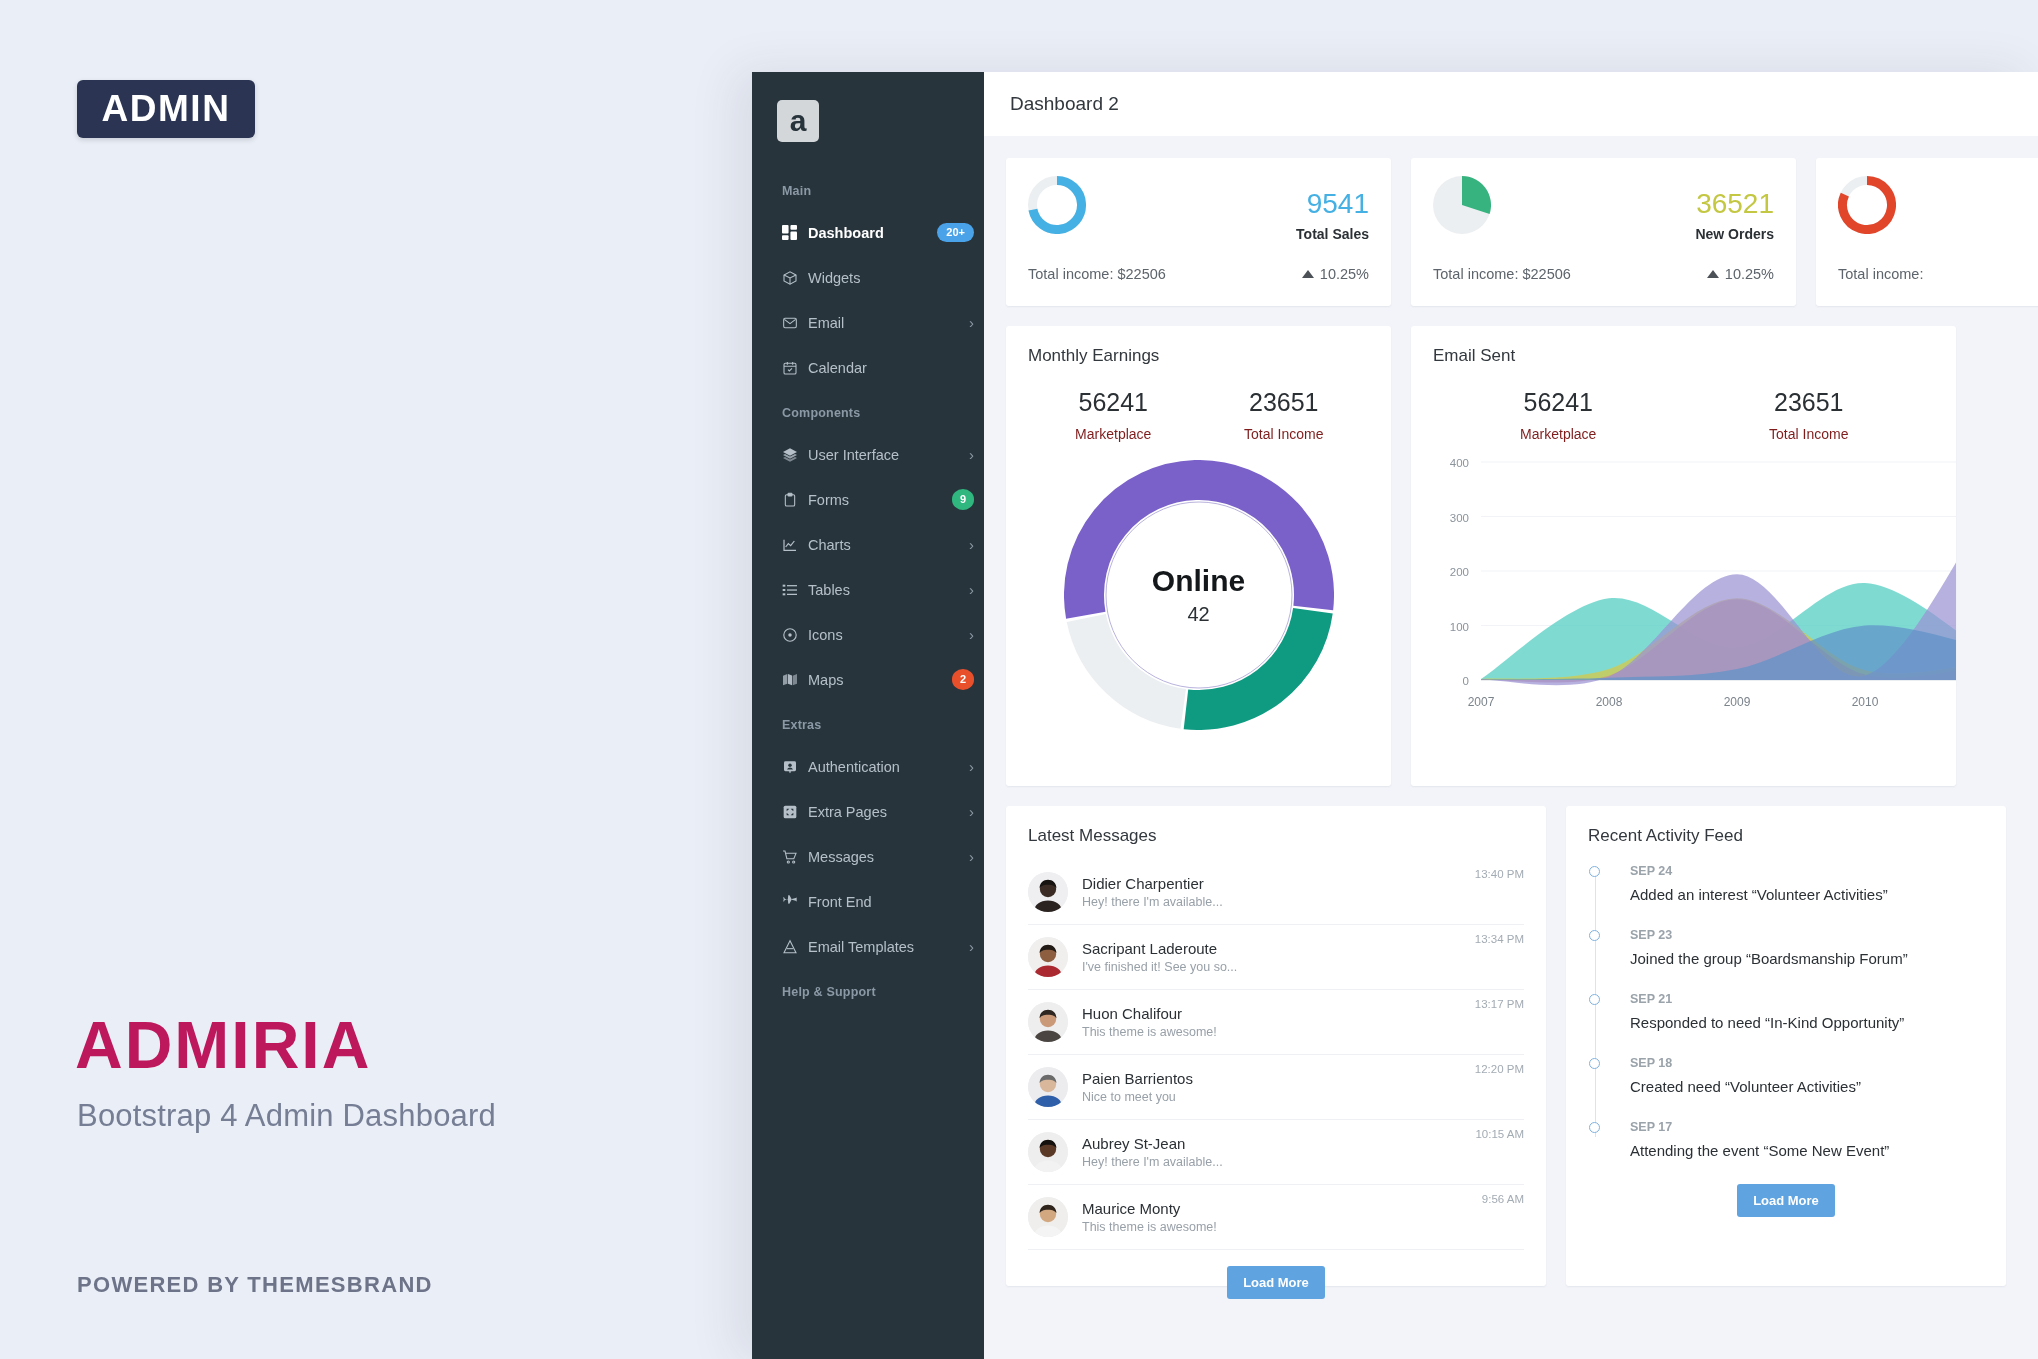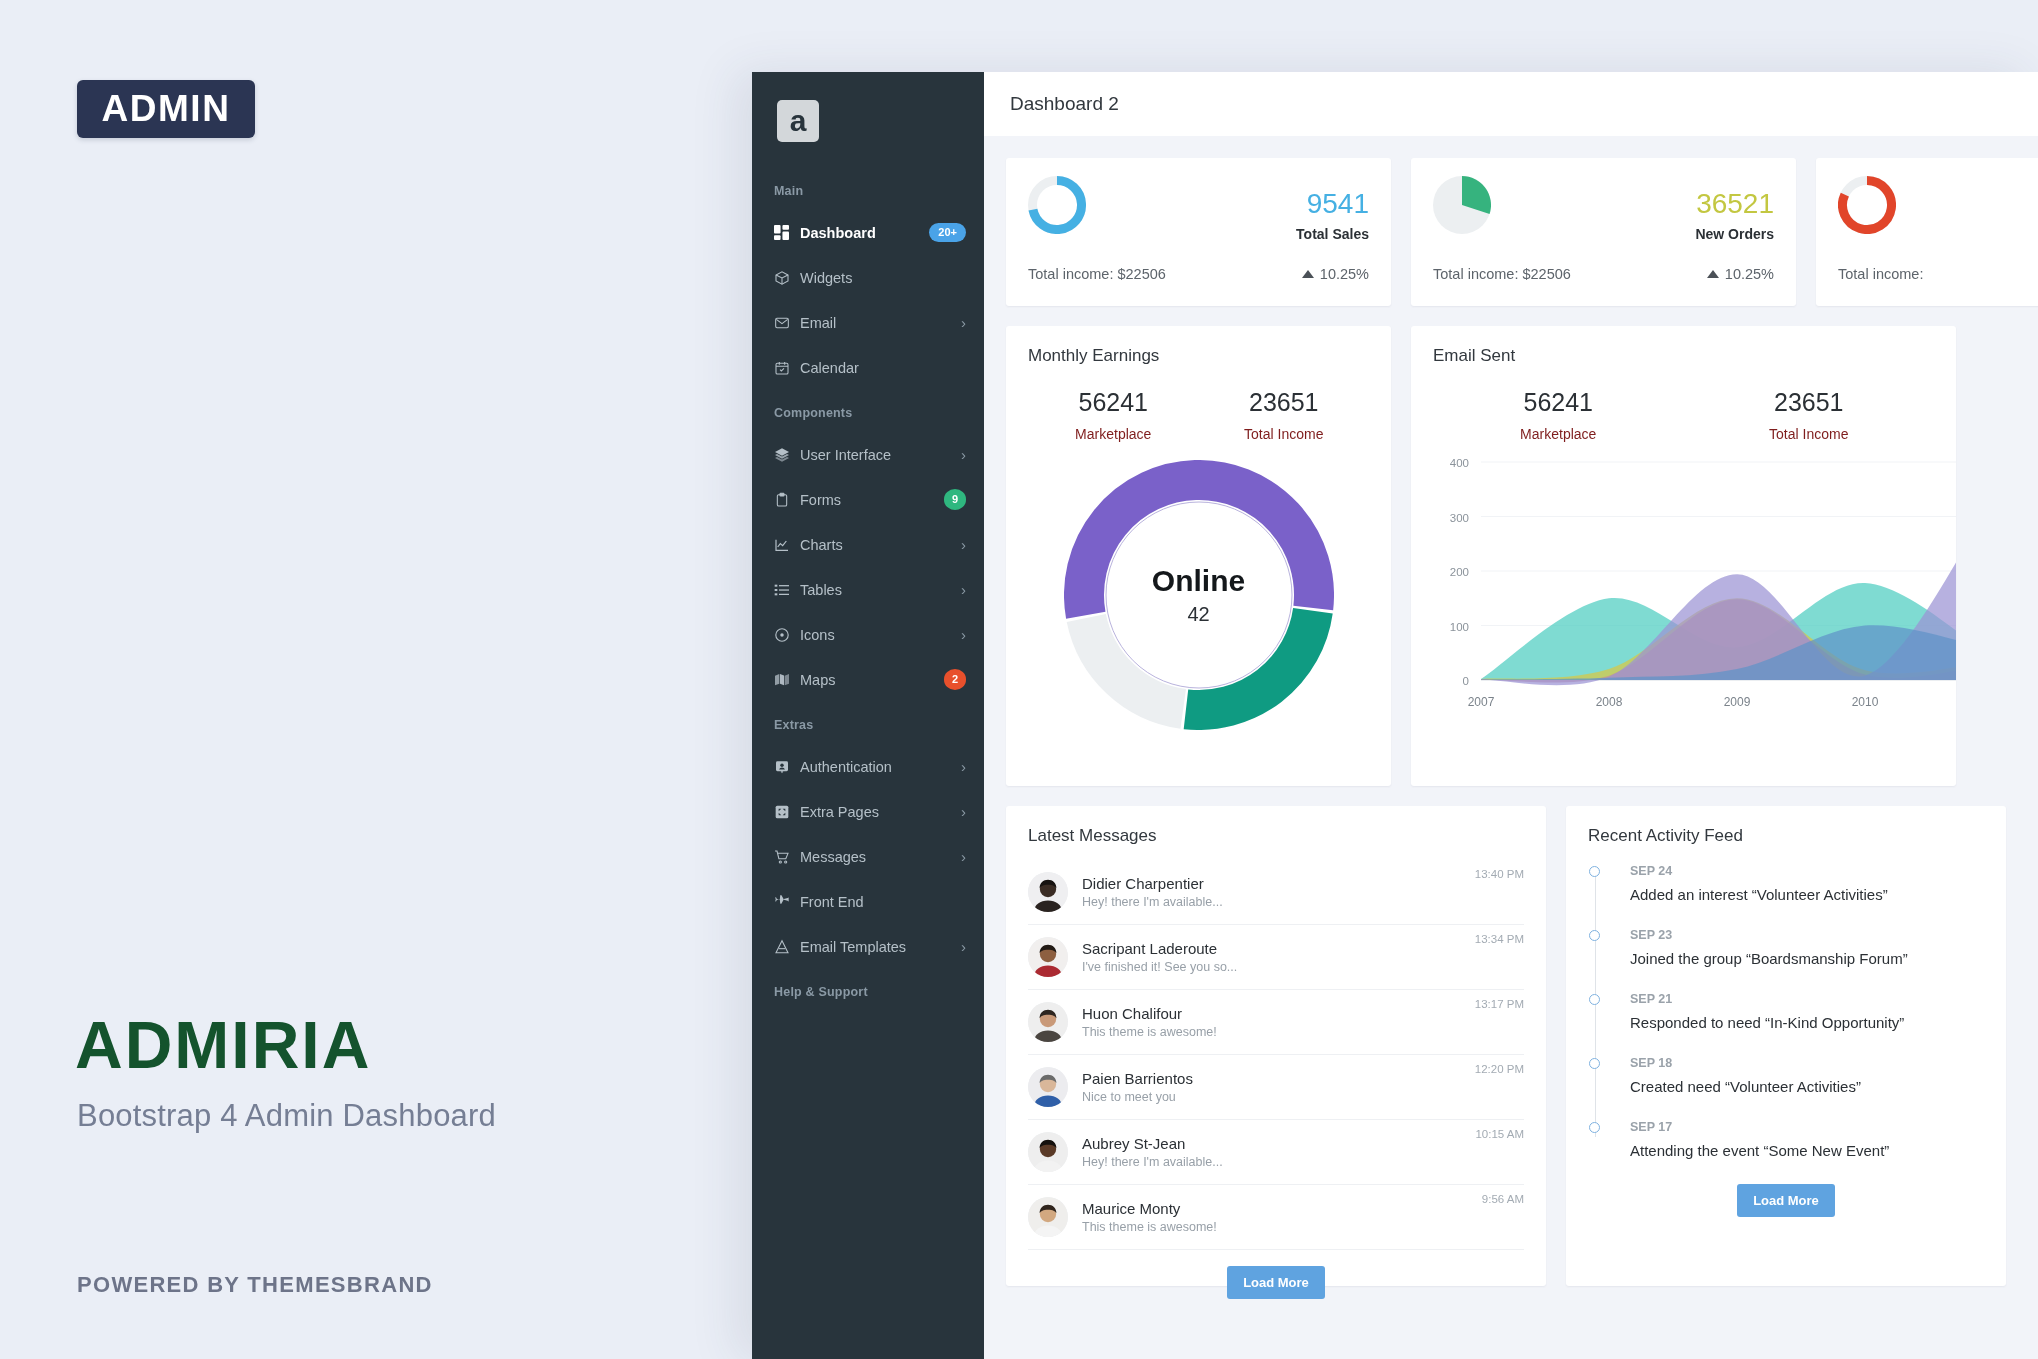--- a/index.html
+++ b/index.html
@@ -18,21 +18,21 @@
     width: 178px; height: 58px;
     background: #2b3553; border-radius: 6px;
     display: flex; align-items: center; justify-content: center;
     box-shadow: 0 2px 5px rgba(40,50,80,.18);
   }
   .admin-badge span {
     color: #fff; font-size: 37px; font-weight: 700; letter-spacing: 1.5px;
   }
   .promo-title {
     position: absolute; left: 75px; top: 1012px;
-    font-size: 66px; font-weight: 700; letter-spacing: 2px; color: #14532d;
+    font-size: 66px; font-weight: 700; letter-spacing: 2px; color: #be185d;
     line-height: 1;
   }
   .promo-sub {
     position: absolute; left: 77px; top: 1098px;
     font-size: 31px; color: #757e94; font-weight: 400; letter-spacing: .2px;
   }
   .promo-powered {
     position: absolute; left: 77px; top: 1272px;
     font-size: 22px; color: #6d7489; font-weight: 600; letter-spacing: 1.3px;
   }
@@ -53,21 +53,21 @@
     background: #28343c;
     overflow: hidden;
   }
   .logo-box {
     position: absolute; left: 25px; top: 28px;
     width: 42px; height: 42px;
     background: #d3d7da; border-radius: 5px;
     display: flex; align-items: center; justify-content: center;
   }
   .logo-box span { font-size: 30px; font-weight: 700; color: #28343c; line-height: 1; }
-  .menu { position: absolute; top: 96px; left: 0; width: 232px; }
+  .menu { position: absolute; top: 96px; left: 8px; width: 232px; }
   .menu-section {
     color: #8a99a5; font-size: 12.5px; font-weight: 600;
     padding: 16px 0 12px 22px; letter-spacing: .2px;
   }
   .menu-item {
     display: flex; align-items: center;
     height: 45px; padding: 0 18px 0 22px;
     color: #b5c0c8; font-size: 14.5px; cursor: pointer;
   }
   .menu-item.active { color: #ffffff; font-weight: 700; }

